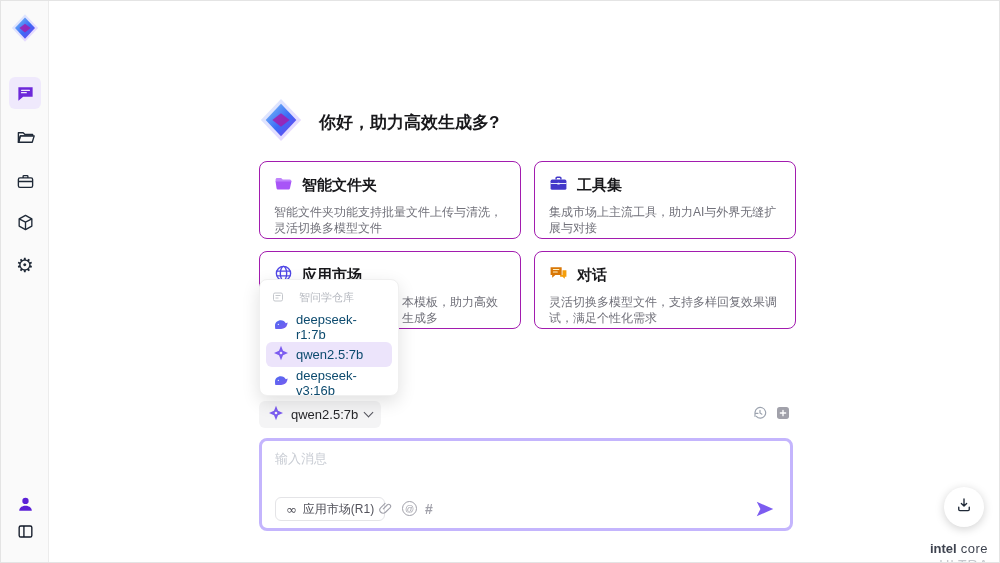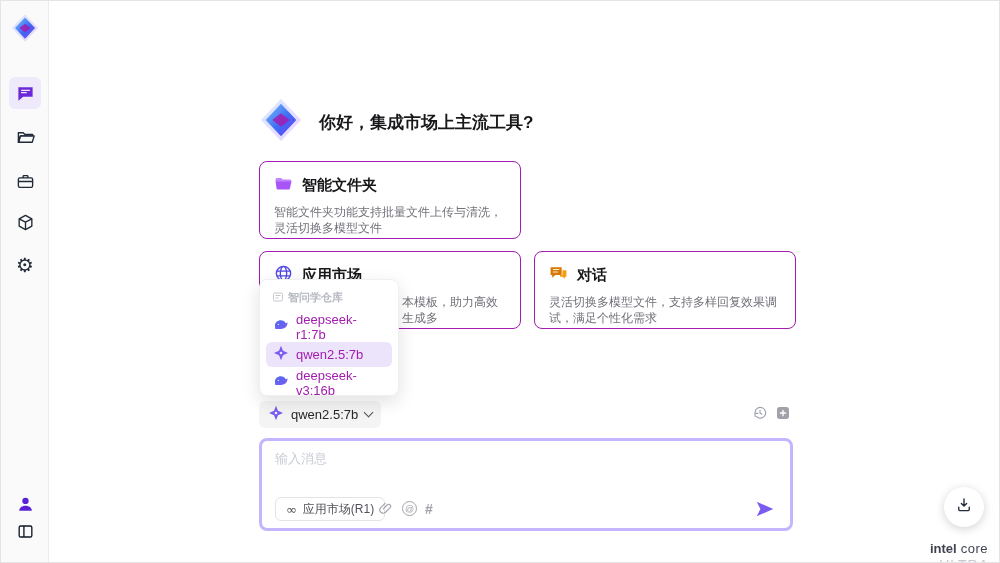--- a/index.html
+++ b/index.html
@@ -27,24 +27,24 @@
           border:1px solid #a21caf; border-radius:8px; padding:12px 14px; }
   .card-head { display:flex; align-items:center; gap:9px; }
   .card-title { font-size:15px; font-weight:bold; color:#18181b; }
   .card-desc { margin-top:7px; font-size:12px; line-height:16px; color:#71717a; }
   .card-desc.clipped { padding-left:128px; }
 
   
   .dropdown { position:absolute; left:258px; top:278px; width:140px; height:117px;
               background:#fff; border-radius:8px; border:1px solid #f0f0f0;
               box-shadow:0 6px 18px rgba(0,0,0,.12); padding:8px 6px; z-index:5; }
-  .dd-header { display:flex; align-items:center; gap:4px; padding:2px 6px 6px 6px;
-               font-size:11px; color:#b6b9c0;font-weight:bold; }
+  .dd-header { display:flex; align-items:center; gap:15px; padding:2px 6px 6px 6px;
+               font-size:11px; color:#b6b9c0; }
   .dd-item { display:flex; align-items:center; gap:7px; height:25px; padding:0 7px;
-             margin-top:3px; border-radius:6px; font-size:13px; color:#a21caf; cursor:pointer; }
+             margin-top:3px; border-radius:6px; font-size:13px; color:#0c4a6e; cursor:pointer; }
   .dd-item.selected { background:#ece4fb; }
 
   
   .model-pill { position:absolute; left:258px; top:400px; height:27px; padding:0 9px;
                 display:flex; align-items:center; gap:7px; background:#f4f4f5;
                 border-radius:6px; font-size:13px; color:#27272a; cursor:pointer; }
   .chev { width:7px; height:7px; border-right:1.6px solid #52525b; border-bottom:1.6px solid #52525b;
           transform:rotate(45deg); margin-top:-4px; }
   .row-icon { position:absolute; top:405px; width:18px; height:18px; color:#9ca3af;
               display:flex; align-items:center; justify-content:center; cursor:pointer; }
@@ -169,35 +169,49 @@
     </div>
   </div>
 
   <div class="greet-logo">
     <svg viewBox="0 0 48 48" width="46" height="46">
       <polygon points="24,2 45,24 24,46 3,24" fill="url(#gGemB)"></polygon>
       <polygon points="24,7 40,24 24,41 8,24" fill="url(#gGemA)"></polygon>
       <polygon points="24,17 33,24 24,31 15,24" fill="#a21caf" opacity="0.85"></polygon>
     </svg>
   </div>
-  <div class="greet-title">你好，集成市场上主流工具?</div>
+  <div class="greet-title">你好，助力高效生成多?</div>
 
   <div class="card" style="left:258px;top:160px">
     <div class="card-head">
       <span>
         <svg viewBox="0 0 24 24" width="19" height="19">
           <path d="M2 7c0-1.1.9-2 2-2h5l2 2h9c1.1 0 2 .9 2 2v1H2z" fill="#c084fc"></path>
           <path d="M2 9.5h20l-1.8 8.4c-.2 1-1 1.6-2 1.6H5.2c-1 0-1.8-.7-2-1.6z" fill="#a855f7"></path>
         </svg>
       </span>
       <span class="card-title">智能文件夹</span>
     </div>
     <div class="card-desc">智能文件夹功能支持批量文件上传与清洗，灵活切换多模型文件</div>
   </div>
 
+  <div class="card" style="left:533px;top:160px">
+    <div class="card-head">
+      <span>
+        <svg viewBox="0 0 24 24" width="19" height="19">
+          <rect x="2" y="7" width="20" height="13" rx="2" fill="#4338ca"></rect>
+          <path d="M9 7V5.2A1.2 1.2 0 0 1 10.2 4h3.6A1.2 1.2 0 0 1 15 5.2V7" fill="none" stroke="#4338ca" stroke-width="1.8"></path>
+          <path d="M2 12h20" stroke="#eef2ff" stroke-width="1.2"></path>
+          <rect x="10.5" y="11" width="3" height="2.4" rx="0.6" fill="#eef2ff"></rect>
+        </svg>
+      </span>
+      <span class="card-title">工具集</span>
+    </div>
+    <div class="card-desc">集成市场上主流工具，助力AI与外界无缝扩展与对接</div>
+  </div>
 
   <div class="card" style="left:533px;top:250px">
     <div class="card-head">
       <span>
         <svg viewBox="0 0 24 24" width="19" height="19">
           <path d="M2 4h14v10H8l-4 3.5V14H2z" fill="#d97706"></path>
           <path d="M5.5 7h7M5.5 10h5" stroke="#fef3c7" stroke-width="1.3" stroke-linecap="round"></path>
           <path d="M17 8h5v8h-2v2.6L17 16h-3v-2h3z" fill="#f59e0b"></path>
         </svg>
       </span>

